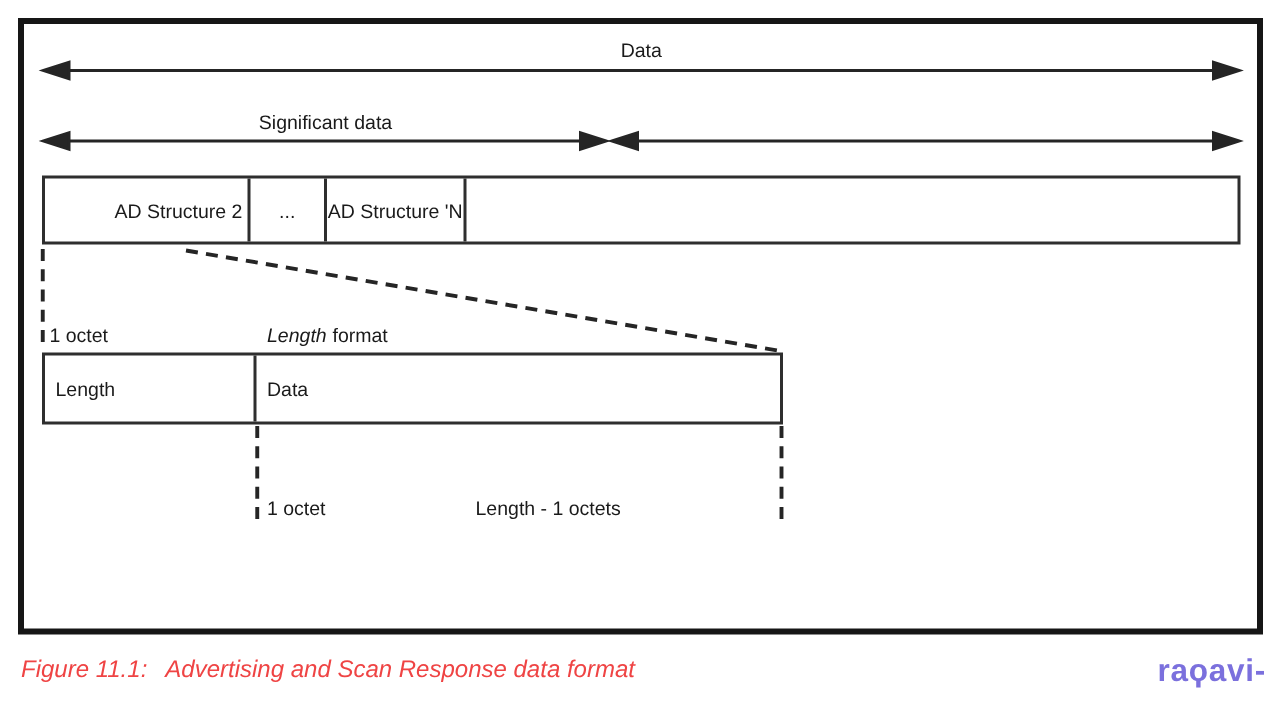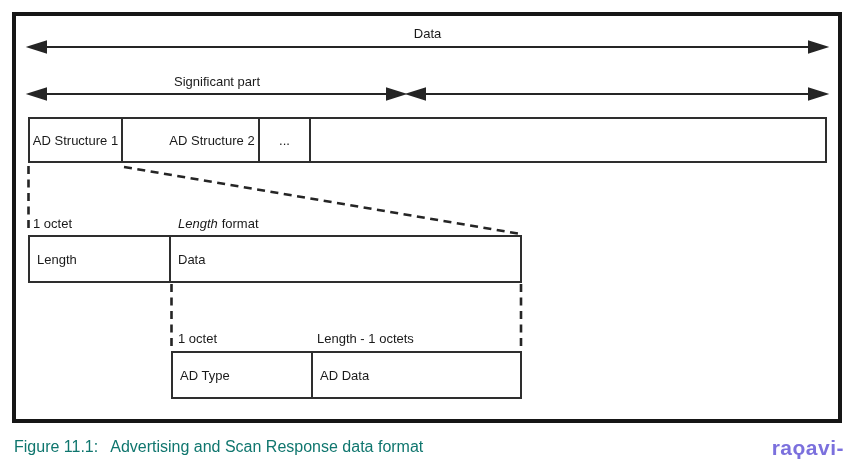--- a/index.html
+++ b/index.html
@@ -53,22 +53,23 @@
   .cell.left-al { justify-content: flex-start; padding-left: 7px; }
   .cell.bord { border-right: 2px solid var(--line-color, #2e2e2e); }
   .adrow { left: 28px; top: 117px; width: 799px; height: 46px; }
   .lenrow { left: 28px; top: 235px; width: 494px; height: 48px; }
   .adtyperow { left: 171px; top: 351px; width: 351px; height: 48px; }
   .ital { font-style: italic; }
   .gapword { margin-left: 0.30em; }
   .caption {
     position: absolute;
     left: 14px; top: 438px;
+    font-style: italic;
     font-size: 16px;
-    color: #0f766e;
+    color: #ef4444;
     white-space: nowrap;
   }
   .caption .cap-text { margin-left: 12px; }
   .logo {
     position: absolute;
     right: 7px; top: 436px;
     font-size: 21px;
     font-weight: 700;
     letter-spacing: 0.5px;
     color: var(--logo-color, #7b70dd);
@@ -77,21 +78,21 @@
   }
 </style>
 </head>
 <body>
 
 <div class="page">
 
   <div class="frame"></div>
 
   <div class="lbl centered" style="left:30px; top:26px; width:795px;">Data</div>
-  <div class="lbl centered" style="left:30px; top:74px; width:374px;">Significant part</div>
+  <div class="lbl centered" style="left:30px; top:74px; width:374px;">Significant data</div>
 
   <svg class="connectors" viewBox="0 0 851 469">
     <g stroke="#252525" stroke-width="2" fill="#252525">
 
       <line x1="42" y1="47" x2="813" y2="47"></line>
       <polygon points="29,47 46,41.5 46,52.5"></polygon>
       <polygon points="826,47 809,41.5 809,52.5"></polygon>
 
       <line x1="42" y1="94" x2="391" y2="94"></line>
       <polygon points="29,94 46,88.5 46,99.5"></polygon>
@@ -103,40 +104,36 @@
     </g>
     <g stroke="#252525" stroke-width="2.6" fill="none" stroke-dasharray="8 5.5">
       <path d="M28.5 166 L28.5 233"></path>
       <path d="M124 167 L520.5 234"></path>
       <path d="M171.5 284 L171.5 350"></path>
       <path d="M521 284 L521 350"></path>
     </g>
   </svg>
 
   <div class="boxrow adrow">
-    <div class="cell bord" style="width:93px;">AD Structure 1</div>
     <div class="cell bord" style="width:137px;padding-left:43px;">AD Structure 2</div>
     <div class="cell bord" style="width:51px;">...</div>
+    <div class="cell bord" style="width:93px;">AD Structure 'N</div>
   </div>
 
   <div class="lbl" style="left:33px; top:216px;">1 octet</div>
   <div class="lbl" style="left:178px; top:216px;"><span class="ital">Length</span><span class="gapword">format</span></div>
 
   <div class="boxrow lenrow">
     <div class="cell left-al bord" style="width:141px;">Length</div>
     <div class="cell left-al" style="flex:1;">Data</div>
   </div>
 
   <div class="lbl" style="left:178px; top:331px;">1 octet</div>
   <div class="lbl" style="left:317px; top:331px;text-align:right;">Length - 1 octets</div>
 
-  <div class="boxrow adtyperow">
-    <div class="cell left-al bord" style="width:140px;">AD Type</div>
-    <div class="cell left-al" style="flex:1;">AD Data</div>
-  </div>
 
   <div class="caption">
     <span class="cap-label">Figure 11.1:</span><span class="cap-text">Advertising and Scan Response data format</span>
   </div>
 
   <div class="logo">raϙavi-</div>
 
 </div>
 
 </body></html>

